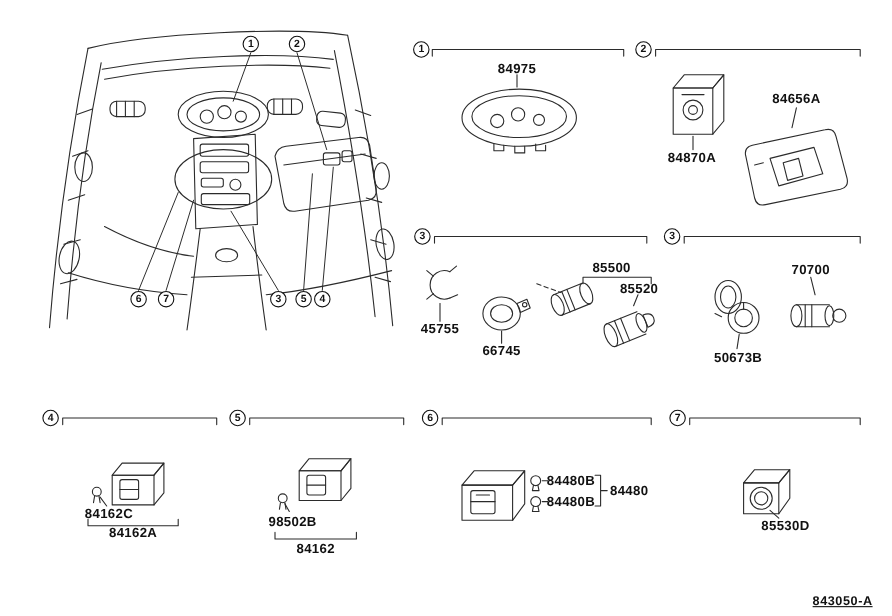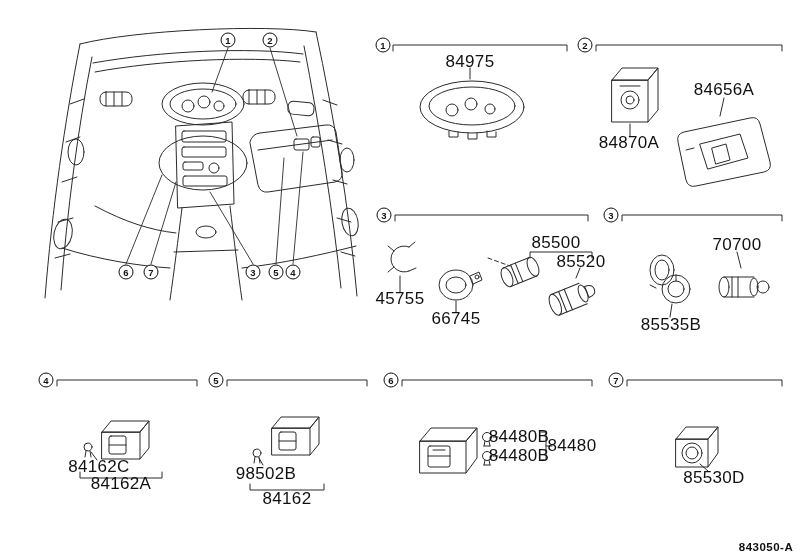--- a/index.html
+++ b/index.html
@@ -3,26 +3,26 @@
 <meta charset="utf-8">
 <style>
   html,body{margin:0;padding:0;background:#fff;}
   .page{
     position:relative;width:811px;height:560px;background:#ffffff;overflow:hidden;
     font-family:"Liberation Sans",sans-serif;
   }
   svg.artwork{position:absolute;left:0;top:0;}
   .part-label{
     position:absolute;transform:translate(-50%,-50%);
-    font-size:17px;font-weight:normal;color:#111;
+    font-size:12px;font-weight:bold;color:#111;
     white-space:nowrap;letter-spacing:0.3px;
   }
   .doc-code{
     position:absolute;transform:translate(-50%,-50%);
-    font-size:11.5px;font-weight:bold;color:#111;letter-spacing:0.5px;white-space:nowrap;
+    font-size:11.5px;font-weight:bold;color:#111;letter-spacing:0.5px;white-space:nowrap;text-decoration:underline;
   }
   .callout{
     position:absolute;width:15px;height:15px;box-sizing:border-box;
     border:1.4px solid #111;border-radius:50%;background:#fff;
     transform:translate(-50%,-50%);
     display:flex;align-items:center;justify-content:center;
     font-size:9.5px;font-weight:bold;color:#111;line-height:1;
   }
 </style>
 </head>
@@ -247,21 +247,21 @@
   <div class="callout" style="left:391px;top:380px">6</div>
   <div class="callout" style="left:616px;top:380px">7</div>
 
   <div class="part-label" style="left:470px;top:62px">84975</div>
   <div class="part-label" style="left:629px;top:143px">84870A</div>
   <div class="part-label" style="left:724px;top:90px">84656A</div>
   <div class="part-label" style="left:400px;top:299px">45755</div>
   <div class="part-label" style="left:456px;top:319px">66745</div>
   <div class="part-label" style="left:556px;top:243px">85500</div>
   <div class="part-label" style="left:581px;top:262px">85520</div>
-  <div class="part-label" style="left:671px;top:325px">85535B</div>
+  <div class="part-label" style="left:671px;top:325px">50673B</div>
   <div class="part-label" style="left:737px;top:245px">70700</div>
   <div class="part-label" style="left:99px;top:467px">84162C</div>
   <div class="part-label" style="left:121px;top:484px">84162A</div>
   <div class="part-label" style="left:266px;top:474px">98502B</div>
   <div class="part-label" style="left:287px;top:499px">84162</div>
   <div class="part-label" style="left:519px;top:437px">84480B</div>
   <div class="part-label" style="left:519px;top:456px">84480B</div>
   <div class="part-label" style="left:572px;top:446px">84480</div>
   <div class="part-label" style="left:714px;top:478px">85530D</div>
 

